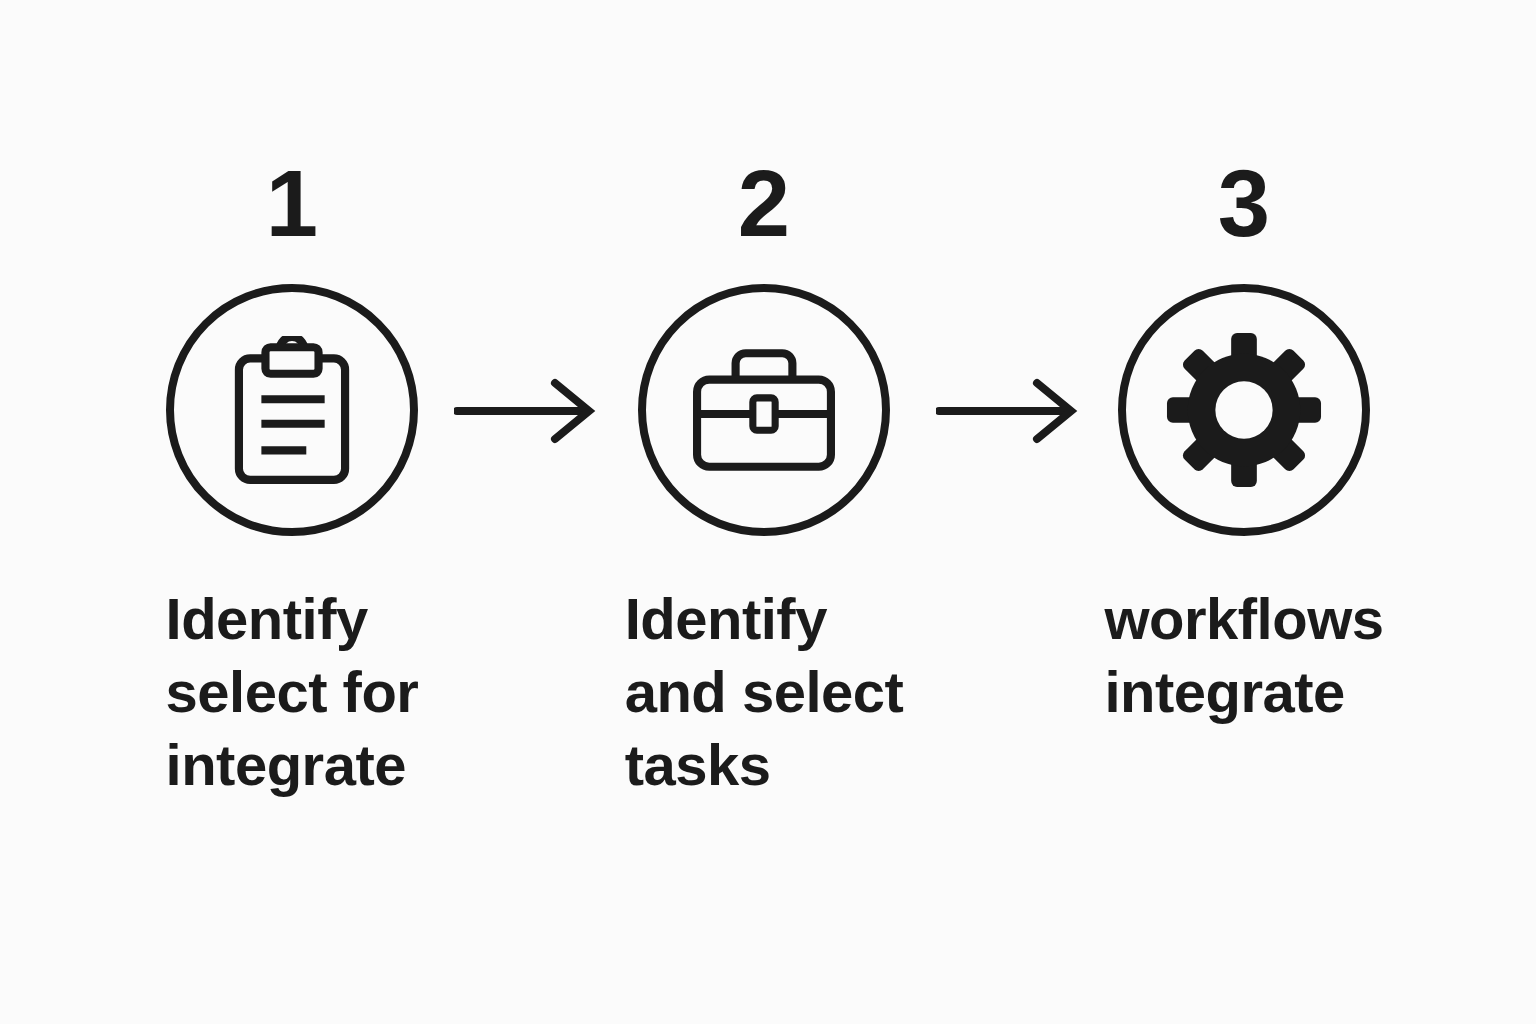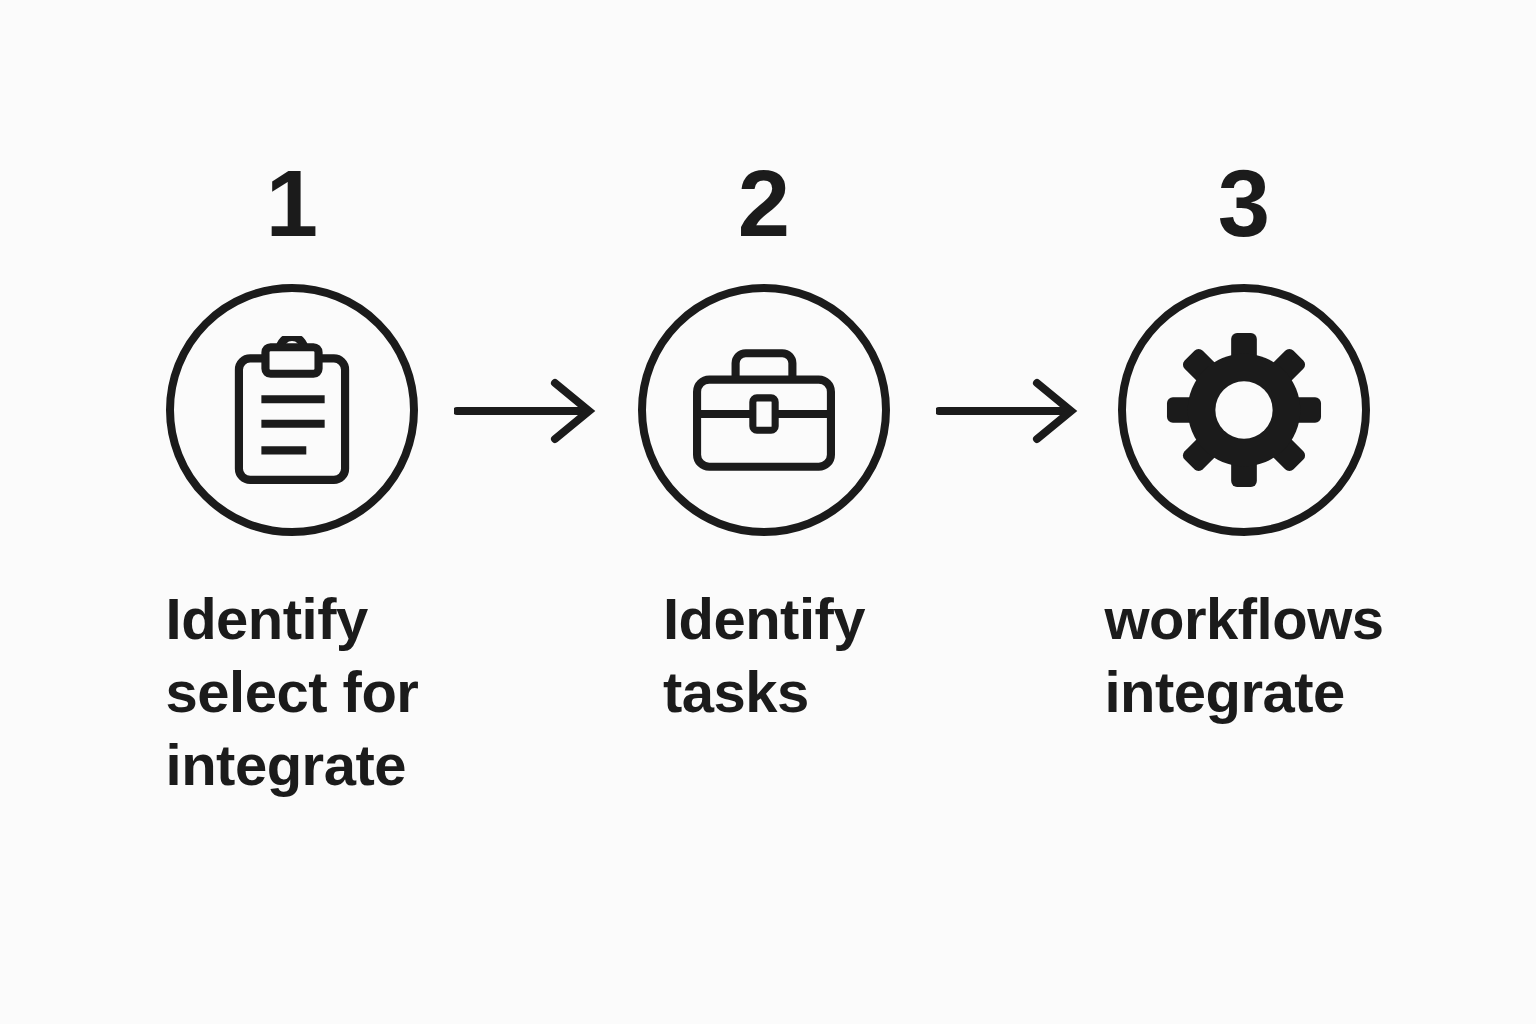--- a/index.html
+++ b/index.html
@@ -94,20 +94,21 @@
     <div class="step-circle">
       <svg class="icon" width="142" height="122" viewBox="0 0 140 120">
         <rect x="42" y="4" width="56" height="42" rx="10" fill="none" stroke="currentColor" stroke-width="8"></rect>
         <rect x="4" y="30" width="132" height="86" rx="12" fill="var(--bg)" stroke="currentColor" stroke-width="8"></rect>
         <line x1="4" y1="64" x2="136" y2="64" stroke="currentColor" stroke-width="8"></line>
         <rect x="59" y="48" width="22" height="32" rx="4" fill="var(--bg)" stroke="currentColor" stroke-width="7"></rect>
       </svg>
     </div>
     <div class="step-label">
       <span>Identify</span>
+      <span>and select</span>
       <span>tasks</span>
     </div>
   </section>
 
   <svg class="arrow" style="left:936px" width="142" height="80" viewBox="0 0 142 80">
     <line x1="3" y1="40" x2="130" y2="40" stroke="var(--ink)" stroke-width="8" stroke-linecap="round"></line>
     <path d="M101 12 L135 40 L101 68" fill="none" stroke="var(--ink)" stroke-width="8" stroke-linecap="round" stroke-linejoin="miter"></path>
   </svg>
 
   <section class="step" style="left:1024px">

